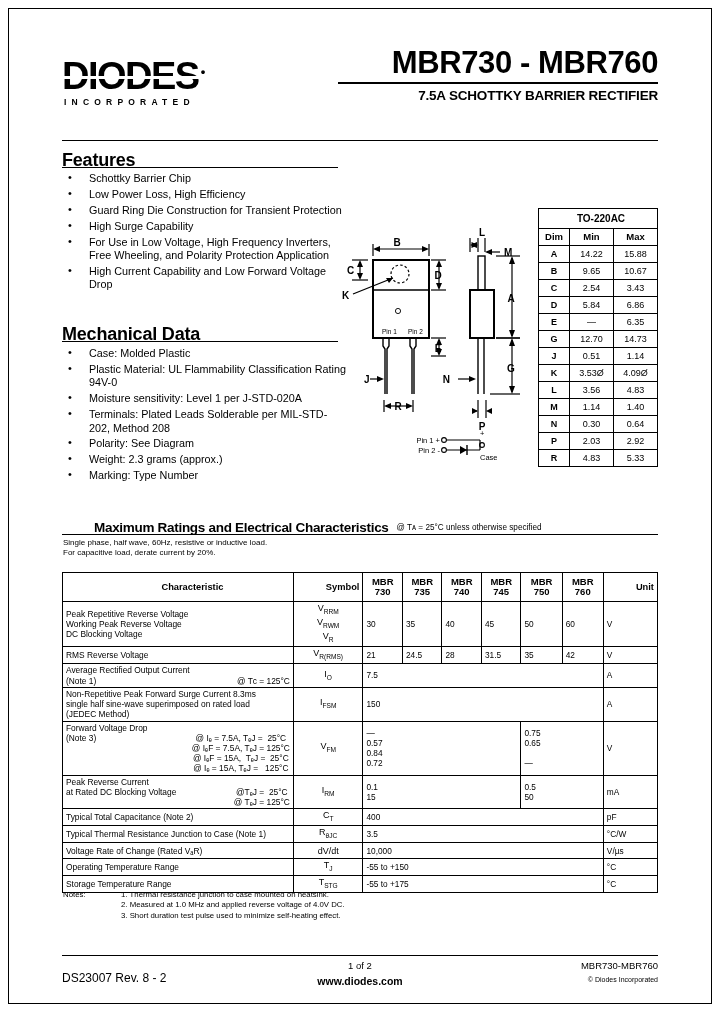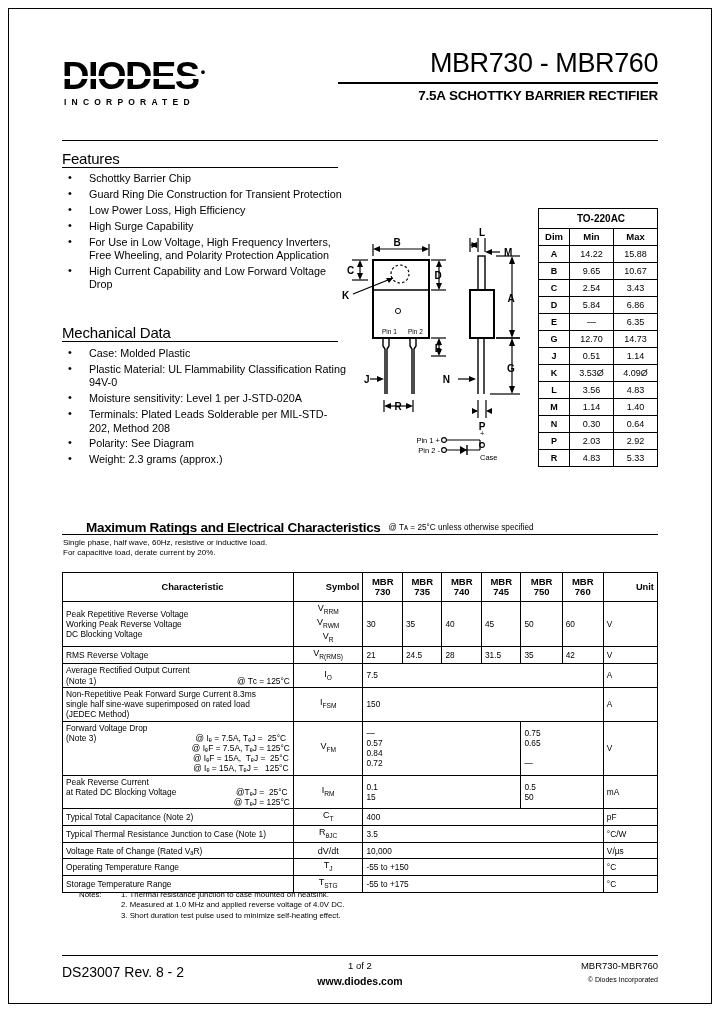--- a/index.html
+++ b/index.html
@@ -70,22 +70,22 @@
     margin-left: 2px;
     color: #000;
   }
   .title-block {
     position: absolute;
     right: 0; top: 0;
     text-align: right;
     width: 320px;
   }
   .title-main {
-    font-size: 27px;
-    font-weight: normal;
+    font-size: 31px;
+    font-weight: bold;
     letter-spacing: -0.4px;
     line-height: 30px;
   }
   .title-rule {
     border-bottom: 2.5px solid #000;
     margin: 4px 0 4px 0;
   }
   .title-sub {
     font-size: 13.5px;
     font-weight: bold;
@@ -94,22 +94,22 @@
   .header-rule {
     position: absolute;
     left: 62px; top: 140px;
     width: 596px;
     border-bottom: 1.6px solid #000;
   }
 
   
   .sec-head {
     position: absolute;
-    font-size: 15px;
-    font-weight: normal;
+    font-size: 18px;
+    font-weight: bold;
     letter-spacing: -0.2px;
     text-align: center;
   }
   .sec-rule {
     position: absolute;
     border-bottom: 1.8px solid #000;
   }
 
   
   .bullets {
@@ -163,21 +163,21 @@
     font-size: 9.5px;
   }
   .dimtable .dim {
     font-weight: bold;
     width: 30px;
   }
 
   
   .mr-head {
     position: absolute;
-    left: 48px; top: 518px;
+    left: 56px; top: 518px;
     width: 596px;
     padding-left: 38px;
   }
   .mr-title {
     font-size: 13.5px;
     font-weight: bold;
     letter-spacing: -0.3px;
     display: inline-block;
   }
   .mr-cond {
@@ -245,42 +245,42 @@
 
   
   .notes {
     position: absolute;
     left: 63px; top: 890px;
     font-size: 7.8px;
     line-height: 10.4px;
   }
   .notes .nlab {
     position: absolute;
-    left: 16px; top: 0;
+    left: 0; top: 0;
   }
   .notes .nlist {
     margin-left: 58px;
   }
 
   
   .foot-rule {
     position: absolute;
     left: 62px; top: 955px;
     width: 596px;
     border-bottom: 1.3px solid #000;
   }
   .foot {
     position: absolute;
     left: 62px; top: 960px;
     width: 596px;
     height: 40px;
   }
   .foot-l {
-    position: absolute; left: 0; top: 4px;
-    font-size: 14px;
+    position: absolute; left: 0; top: 11px;
+    font-size: 12px;
   }
   .foot-c {
     position: absolute;
     left: 0; right: 0; top: 0;
     text-align: center;
     font-size: 9.5px;
   }
   .foot-url {
     position: absolute;
     left: 0; right: 0; top: 15px;
@@ -315,36 +315,37 @@
       <div class="title-rule"></div>
       <div class="title-sub">7.5A SCHOTTKY BARRIER RECTIFIER</div>
     </div>
   </div>
   <div class="header-rule"></div>
 
   <div class="sec-head" style="left:62px; top:150px;">Features</div>
   <div class="sec-rule" style="left:62px; top:167px; width:276px;"></div>
   <div class="bullets" style="left:62px; top:172px; width:285px;">
     <div class="li">Schottky Barrier Chip</div>
+    <div class="li">Low Power Loss, High Efficiency</div>
     <div class="li">Guard Ring Die Construction for Transient Protection</div>
-    <div class="li">Low Power Loss, High Efficiency</div>
     <div class="li">High Surge Capability</div>
     <div class="li">For Use in Low Voltage, High Frequency Inverters, Free Wheeling, and Polarity Protection Application</div>
     <div class="li">High Current Capability and Low Forward Voltage Drop</div>
   </div>
 
   <div class="sec-head" style="left:62px; top:324px;">Mechanical Data</div>
   <div class="sec-rule" style="left:62px; top:341px; width:276px;"></div>
   <div class="bullets" style="left:62px; top:347px; width:285px;">
     <div class="li">Case: Molded Plastic</div>
     <div class="li">Plastic Material: UL Flammability Classification Rating 94V-0</div>
     <div class="li">Moisture sensitivity:  Level 1 per J-STD-020A</div>
     <div class="li">Terminals: Plated Leads Solderable per MIL-STD-202, Method 208</div>
     <div class="li">Polarity: See Diagram</div>
     <div class="li">Weight:  2.3 grams (approx.)</div>
+    <div class="li">Marking: Type Number</div>
   </div>
 
   <div class="pkg">
     <svg width="195" height="250" viewBox="0 0 195 250">
       <g stroke="#000" fill="none" stroke-width="1.2">
 
         <rect x="33" y="38" width="56" height="78" stroke-width="2"></rect>
         <line x1="33" y1="68" x2="89" y2="68" stroke-width="1.6"></line>
 
         <circle cx="60" cy="52" r="9" stroke-dasharray="2.5,2.2"></circle>

